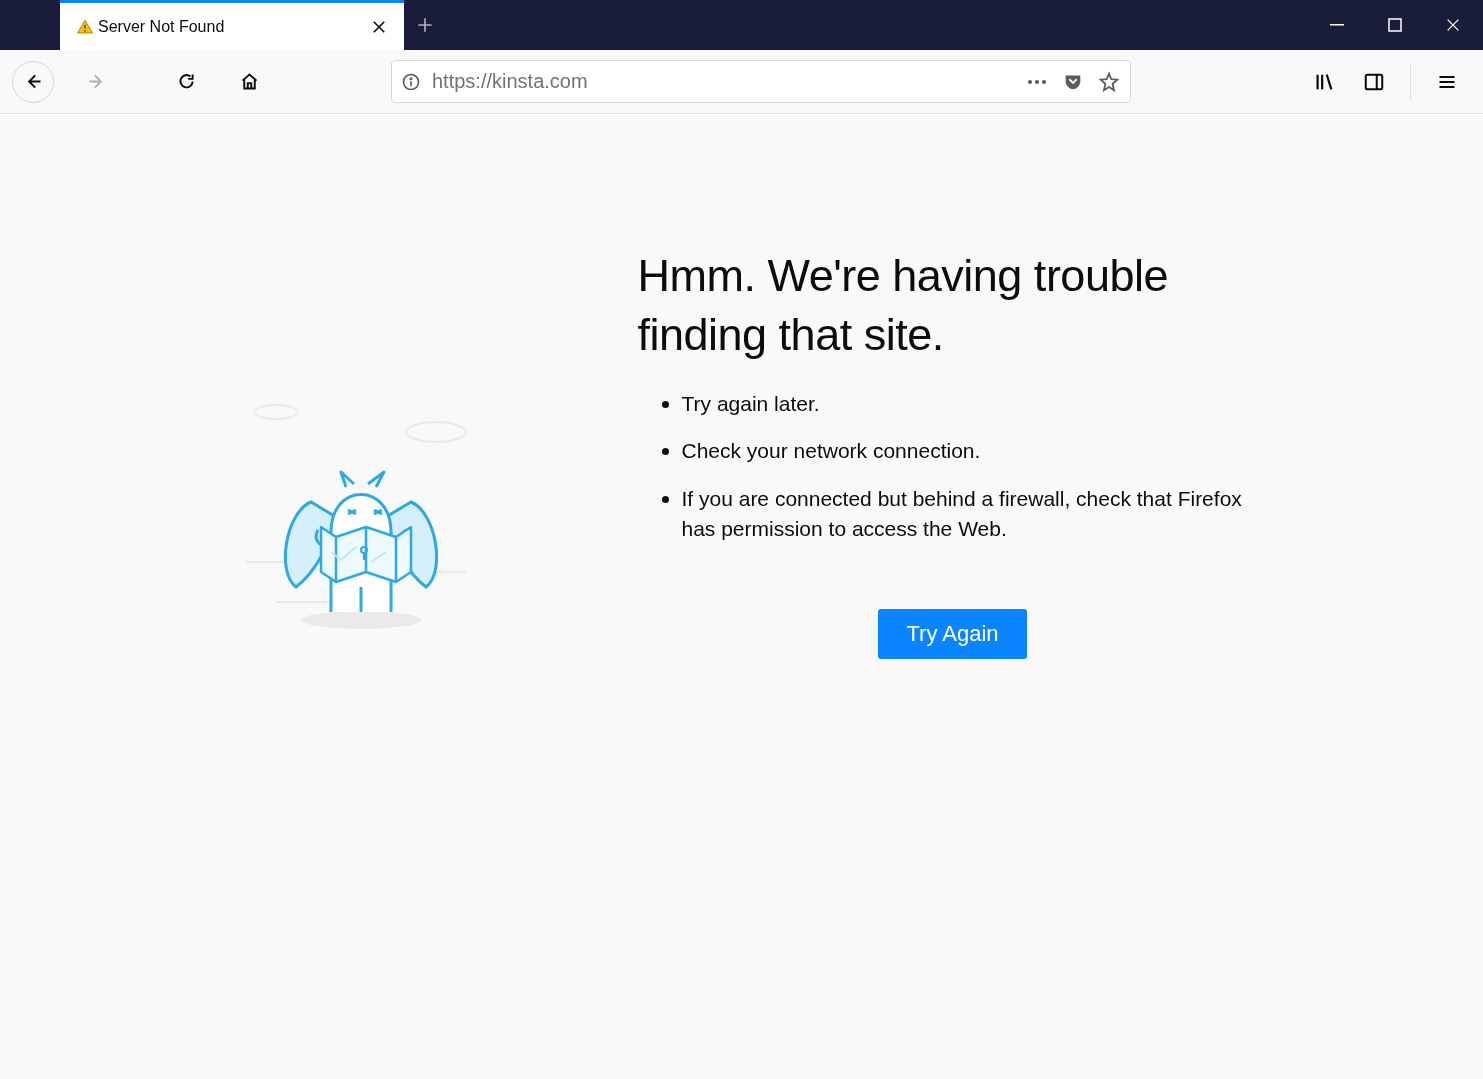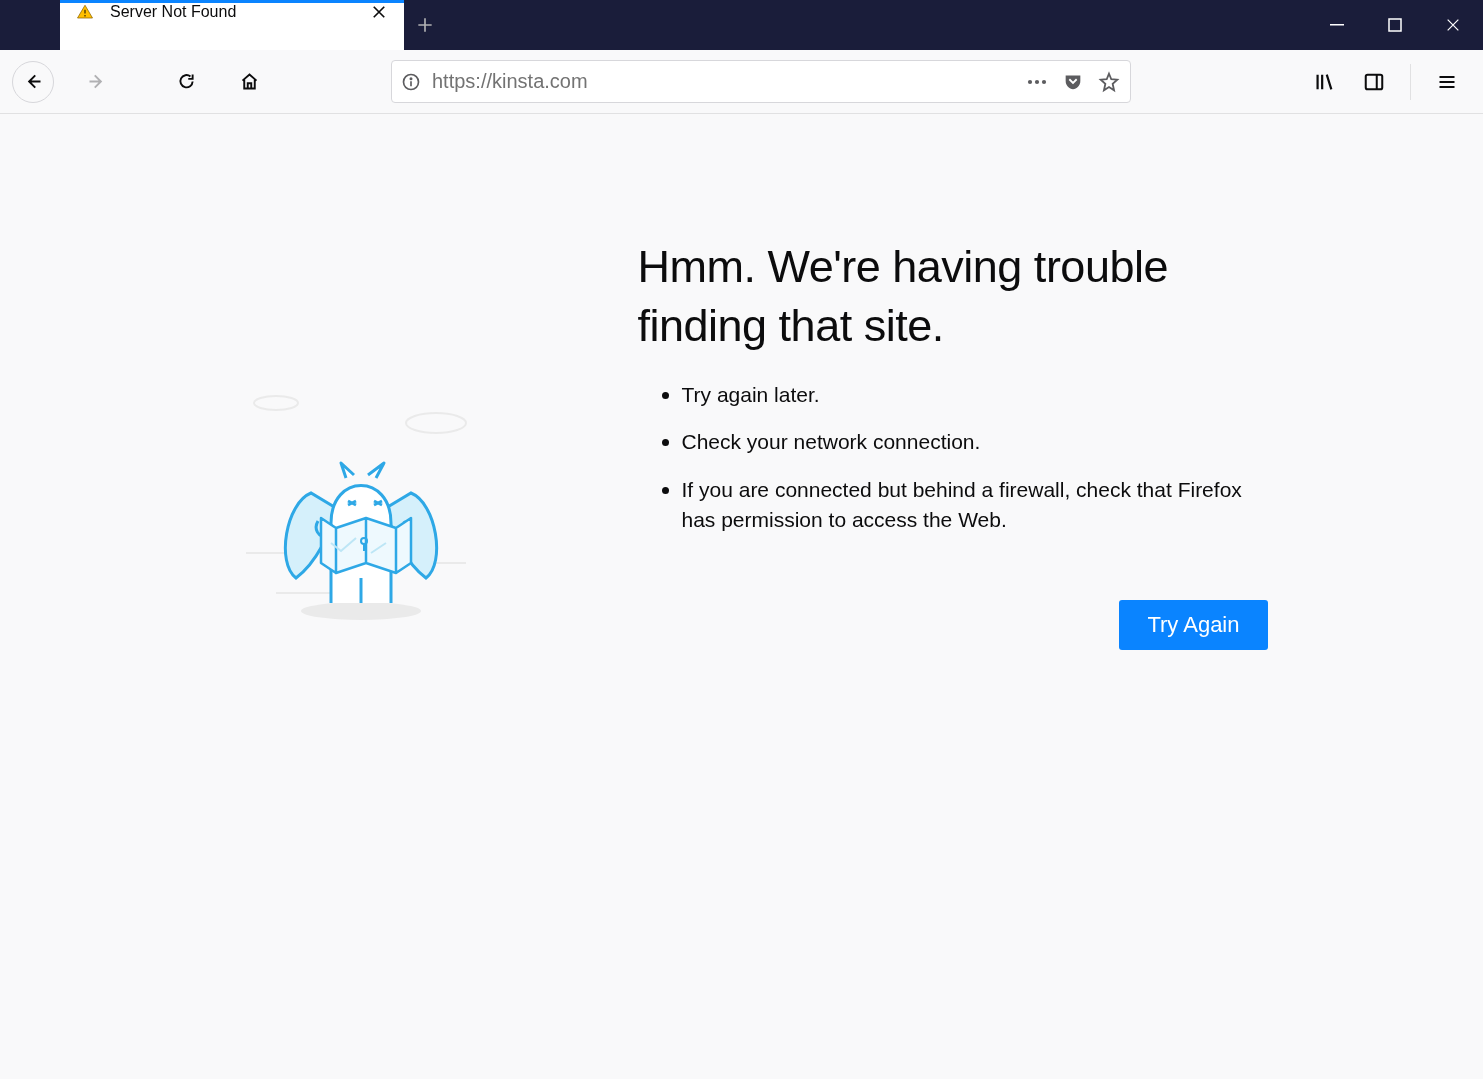--- a/index.html
+++ b/index.html
@@ -2,22 +2,22 @@
 <html><head>
   <meta charset="utf-8">
   <style>
     * { box-sizing: border-box; margin: 0; padding: 0; }
     body { font-family: "Segoe UI", -apple-system, sans-serif; background: #f9f9fa; width: 1483px; height: 1079px; overflow: hidden; }
 
     
     .titlebar { height: 50px; background: #1a1d3a; display: flex; align-items: stretch; }
     .tabs-row { display: flex; align-items: stretch; padding-left: 60px; flex: 1; }
     .tab {
-      width: 344px; background: #fff; display: flex; 
-      padding: 0 16px; gap: 16px; border-top: 3px solid #0a84ff;
+      width: 344px; background: #fff; display: flex; align-items: center;
+      padding: 0 16px; gap: 4px; border-top: 3px solid #0a84ff;
       transform: skewX(0deg);
     }
     .tab-favicon { width: 18px; height: 18px; flex-shrink: 0; }
     .tab-label { flex: 1; color: #0c0c0d; font-size: 16px; white-space: nowrap; overflow: hidden; }
     .tab-close { width: 18px; height: 18px; color: #0c0c0d; cursor: pointer; flex-shrink: 0; }
     .newtab-btn { width: 42px; display: flex; align-items: center; justify-content: center; color: #b1b1b3; cursor: pointer; }
     .window-controls { display: flex; align-items: center; padding-right: 10px; gap: 18px; color: #fff; }
     .window-controls .wc { width: 40px; height: 48px; display:flex; align-items:center; justify-content:center; cursor:pointer; }
 
     
@@ -33,31 +33,31 @@
     .urlbar input { flex: 1; border: none; outline: none; font-size: 20px; color: #737373; background: transparent; }
     .urlbar .page-action { color: #5c5c5f; width: 26px; height: 26px; display:flex; align-items:center; justify-content:center; cursor:pointer; }
     .urlbar .actions-right { display:flex; align-items:center; gap:10px; }
 
     .toolbar-right { display:flex; align-items:center; gap:10px; margin-left:auto; padding-right: 4px;}
     .tool-btn { width: 40px; height:40px; display:flex; align-items:center; justify-content:center; color:#0c0c0d; cursor:pointer; border-radius:4px; }
     .tool-divider { width:1px; height: 36px; background:#e1e1e2; margin: 0 6px;}
 
     
     .content { height: calc(1079px - 50px - 64px); background: #f9f9fa; position: relative; padding: 120px 0 0 0;}
-    .error-container { display:flex; align-items:flex-start; justify-content:center; gap: 92px; max-width: 1150px; margin: 4px auto;}
+    .error-container { display:flex; align-items:flex-start; justify-content:center; gap: 92px; max-width: 1150px; margin: 13px auto;}
     .illustration-col { width: 330px; padding-top: 155px; padding-left: 20px; }
     .illustration { width: 260px; height: 230px; }
     .text-col { width: 630px; color: #0c0c0d; }
     .text-col h1 { font-size: 45px; font-weight: 300; line-height: 1.3; letter-spacing: -0.5px; }
     .short-desc { font-size: 22px; margin-top: 44px; }
     .long-desc { margin-top: 30px; font-size: 22px; font-weight: 700; line-height: 1.45; }
     .tips { margin-top: 24px; padding-left: 44px; font-size: 21px; }
     .tips li { margin-bottom: 16px; line-height: 1.45; }
     .tips li::marker { font-size: 22px; }
-    .btn-row { margin-top: 64px; display:flex; justify-content:flex-end; }
+    .btn-row { margin-top: 64px; display:flex; justify-content:center; }
     .try-again {
       background: #0a84ff; color:#fff; border:none; font-size: 22px;
       padding: 12px 28px; border-radius: 3px; cursor: pointer;
     }
   </style>
 </head>
 <body>
 
 <div class="titlebar">
   <div class="tabs-row">

